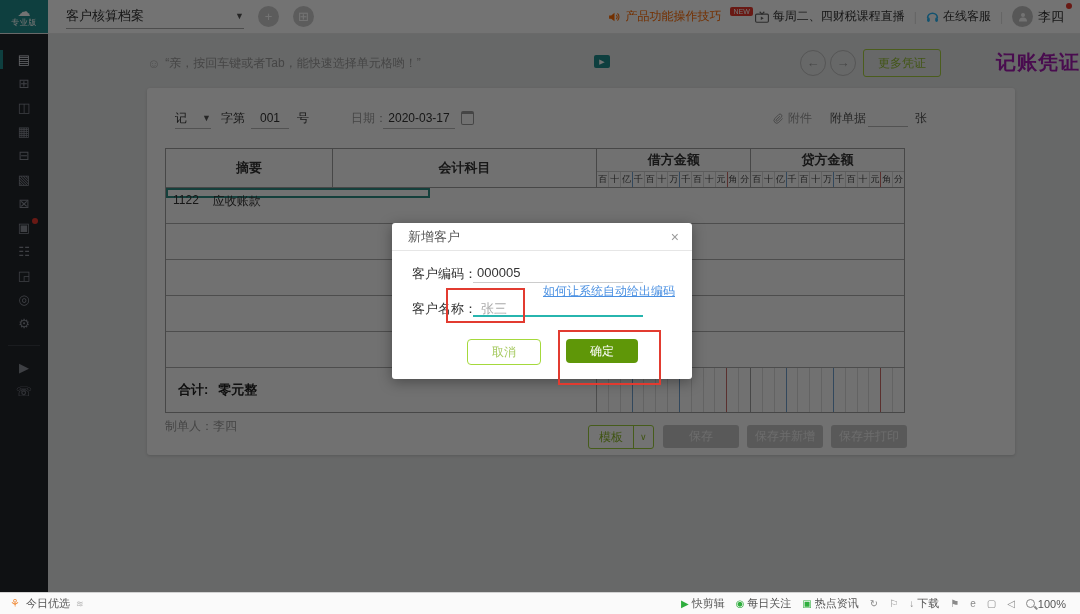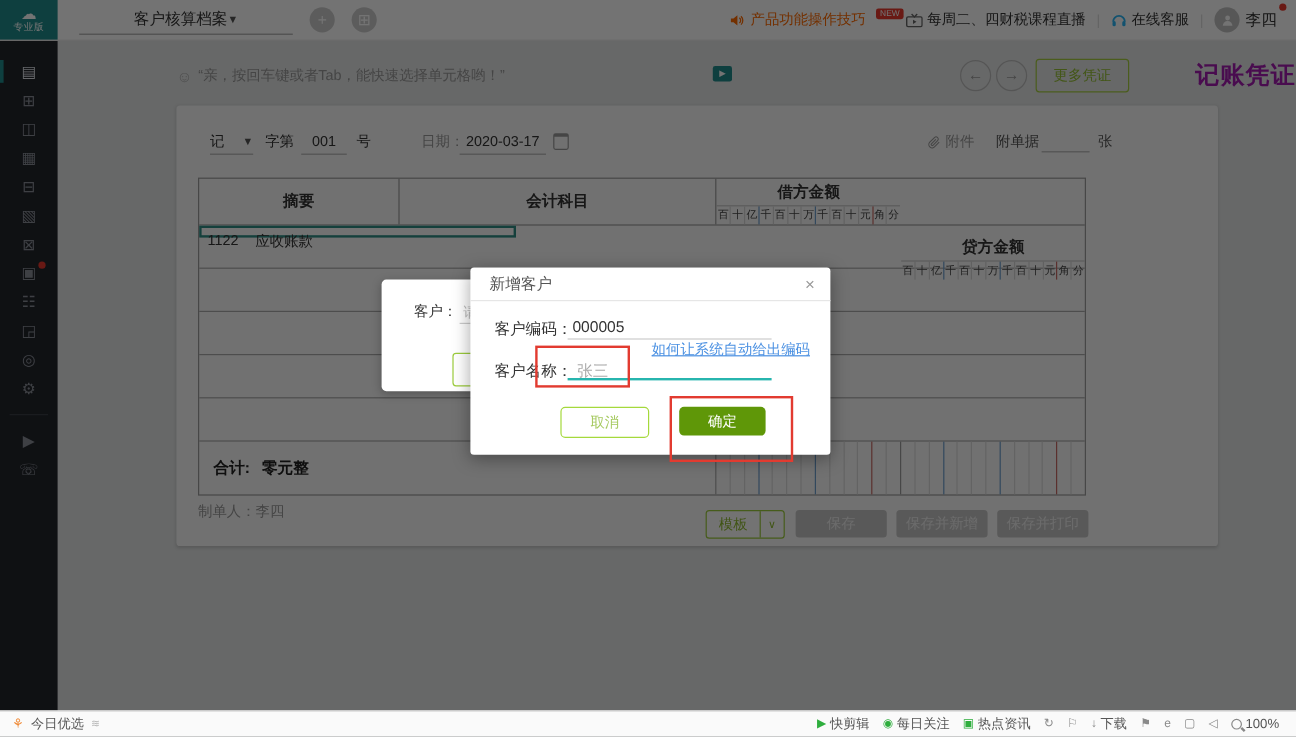--- a/index.html
+++ b/index.html
@@ -3,21 +3,21 @@
 <meta charset="utf-8">
 <style>
   html,body{margin:0;padding:0;background:#444;}
   .screen{position:relative;width:1080px;height:614px;overflow:hidden;background:#e4e6e6;
     font-family:"Liberation Sans","DejaVu Sans",sans-serif;font-size:13px;color:#333;}
   
   .topbar{position:absolute;top:0;left:0;width:1080px;height:33px;background:#fff;border-bottom:1px solid #e9e9e9;display:flex;align-items:center;z-index:5;}
   .logo{width:48px;height:33px;background:#1f8c8c;color:#fff;display:flex;flex-direction:column;align-items:center;justify-content:center;flex:0 0 48px;}
   .logo .cloud{font-size:13px;line-height:12px;}
   .logo .edition{font-size:8px;line-height:9px;letter-spacing:.5px;}
-  .tb-select{margin-left:18px;width:178px;border-bottom:1px solid #aaa;display:flex;align-items:center;justify-content:center;height:24px;cursor:pointer;}
+  .tb-select{margin-left:18px;width:178px;border-bottom:1px solid #aaa;display:flex;align-items:center;justify-content:space-between;height:24px;cursor:pointer;}
   .tb-select .txt{font-size:13px;color:#333;}
   .caret{font-size:9px;color:#555;}
   .round-btn{width:21px;height:21px;border-radius:50%;background:#cdcdcd;color:#fff;font-size:13px;line-height:21px;text-align:center;margin-left:14px;cursor:pointer;}
   .tb-right{margin-left:auto;display:flex;align-items:center;gap:9px;padding-right:16px;}
   .tips{display:flex;align-items:center;gap:4px;color:#ff6a00;font-size:12px;cursor:pointer;justify-content:flex-end;}
   .live{display:flex;align-items:center;gap:4px;font-size:12px;color:#333;cursor:pointer;position:relative;}
   .new-badge{background:#e8392e;color:#fff;font-size:7px;padding:1px 3px;border-radius:2px;position:relative;top:-5px;margin-right:-2px;}
   .tb-divider{color:#ddd;font-size:12px;}
   .service{display:flex;align-items:center;gap:4px;font-size:12px;color:#333;cursor:pointer;}
   .userbox{display:flex;align-items:center;gap:5px;cursor:pointer;position:relative;}
@@ -50,21 +50,21 @@
   .attach{position:absolute;left:608px;top:2px;color:#9a9a9a;display:flex;gap:4px;align-items:center;cursor:pointer;}
   .fudanju{position:absolute;left:665px;top:2px;color:#555;}
   .fdj-line{position:absolute;left:703px;top:18px;width:40px;border-bottom:1px solid #b5b5b5;}
   .zhang{position:absolute;left:750px;top:2px;color:#555;}
   
   .vtable{position:absolute;left:165px;top:148px;width:738px;border:1px solid #9d9d9d;background:#fbfbfb;}
   .vhead{display:flex;height:38px;border-bottom:1px solid #9d9d9d;}
   .h-sum{width:166px;border-right:1px solid #9d9d9d;display:flex;align-items:center;justify-content:center;font-weight:700;font-size:13px;}
   .h-acc{width:264px;border-right:1px solid #9d9d9d;display:flex;align-items:center;justify-content:center;font-weight:700;font-size:13px;}
   .h-money{width:153px;display:flex;flex-direction:column;}
-  .h-money + .h-money{border-left:1px solid #9d9d9d;margin-top:46px;}
+  .h-money + .h-money{border-left:1px solid #9d9d9d;}
   .m-title{height:22px;line-height:22px;text-align:center;font-weight:700;font-size:13px;border-bottom:1px solid #c9c9c9;}
   .digit-row{height:15px;display:flex;}
   .digit-row .dg{flex:1;font-size:9px;color:#444;text-align:center;line-height:15px;border-right:1px solid #d8d8d8;}
   .digit-row .dg:nth-child(3){border-right-color:#6f9fce;}
   .digit-row .dg:nth-child(7){border-right-color:#6f9fce;}
   .digit-row .dg:nth-child(11){border-right-color:#c96a66;}
   .digit-row .dg:last-child{border-right:none;}
   .vrow{display:flex;height:35px;border-bottom:1px solid #ababab;flex-direction:column;}
   .c-sum{width:166px;border-right:1px solid #ababab;position:relative;}
   .c-acc{width:264px;border-right:1px solid #ababab;position:relative;}
@@ -522,26 +522,20 @@
   <div class="tpl-btn">
     <span class="t">模板</span>
     <span class="dd">∨</span>
   </div>
   <div class="gray-btn" style="left:663px;">保存</div>
   <div class="gray-btn" style="left:747px;">保存并新增</div>
   <div class="gray-btn" style="left:831px;">保存并打印</div>
 
   <div class="dim"></div>
 
-  <div class="mini-popup">
-    <span class="lbl">客户：</span>
-    <span class="ph">请</span>
-    <span class="ln"></span>
-    <span class="gbtn"></span>
-  </div>
 
   <div class="modal">
     <div class="modal-head">
       <span class="modal-title">新增客户</span>
       <span class="modal-close">×</span>
     </div>
     <span class="m-lbl" style="top:42px;">客户编码：</span>
     <span class="m-val" style="left:85px;top:42px;">000005</span>
     <span class="m-line" style="top:59px;"></span>
     <span class="m-link">如何让系统自动给出编码</span>

